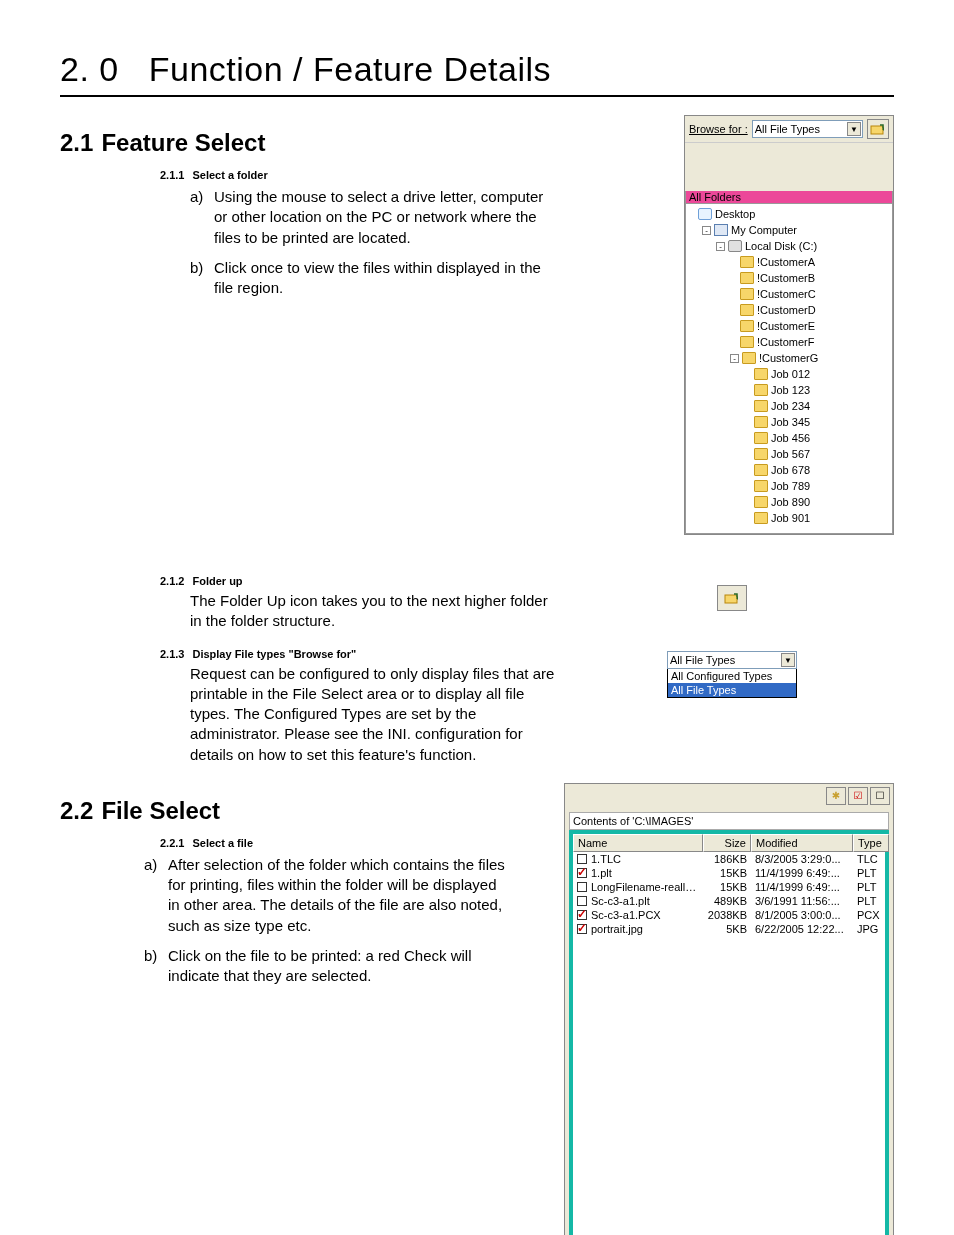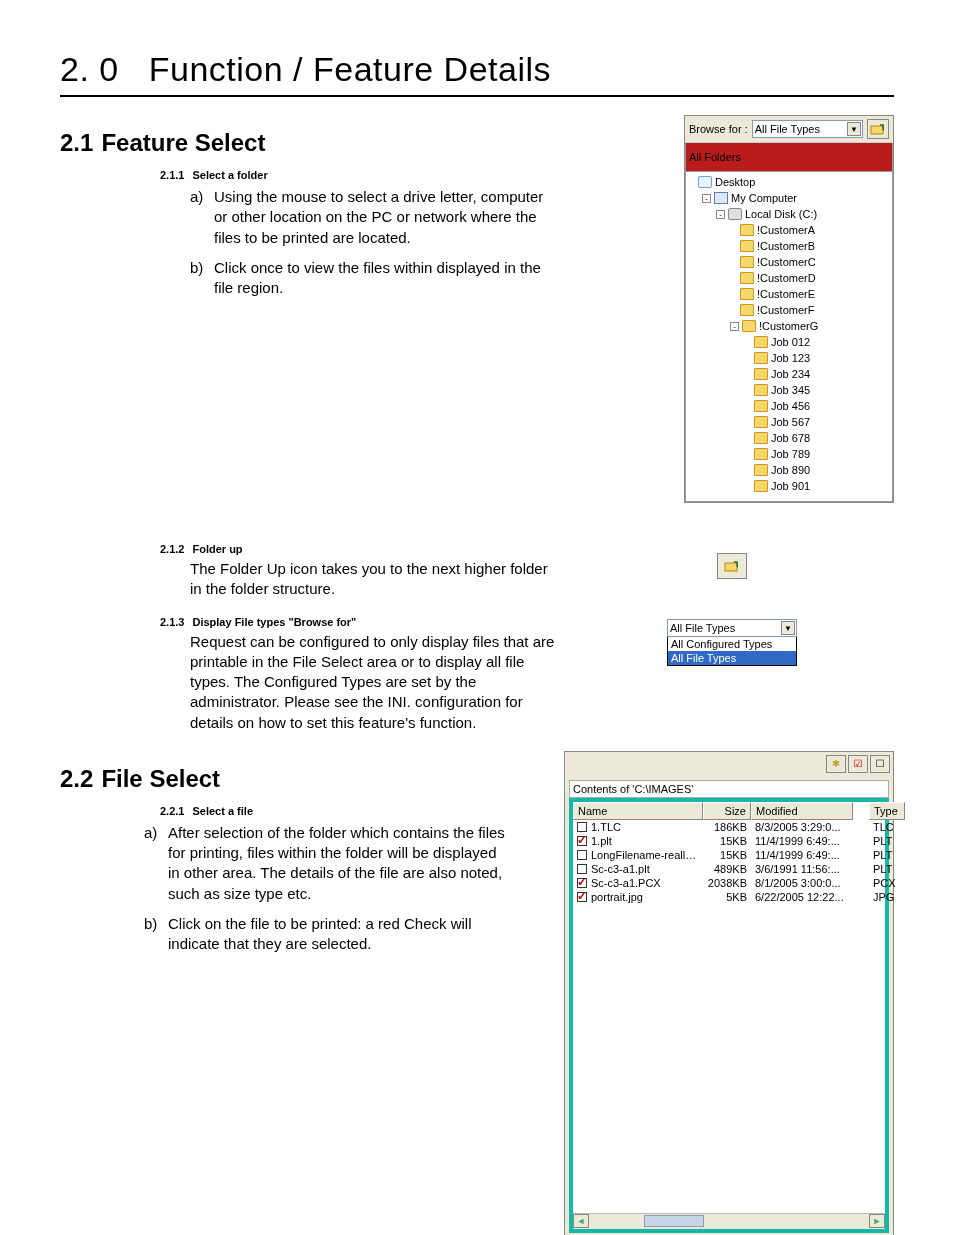--- a/index.html
+++ b/index.html
@@ -56,40 +56,40 @@
     background: #ece9d8;
     font-size: 11px;
     font-family: Tahoma, Arial, sans-serif;
     margin-left: auto;
   }
   .tree-top {
     display: flex; align-items: center; gap: 4px;
     padding: 3px 4px;
     border-bottom: 1px solid #ccc;
   }
-  .tree-top .lbl { text-decoration-color: #000; text-align: right; }
+  .tree-top .lbl { text-decoration: underline; text-decoration-color: #000; text-align: right; }
   .dd {
     flex: 1; height: 18px; background: #fff; border: 1px solid #7f9db9;
     display: flex; align-items: center; padding: 0 2px; position: relative;
   }
   .dd .arrow {
     width: 14px; height: 14px; background: #ece9d8; border: 1px solid #888;
     display: flex; align-items: center; justify-content: center; font-size: 8px;
     position: absolute; right: 1px; top: 1px;
   }
   .btn-icon {
     width: 22px; height: 20px; background: #ece9d8; border: 1px solid #888;
     display: flex; align-items: center; justify-content: center;
   }
   .folderup-btn {
     width: 30px; height: 26px; background: #ece9d8; border: 1px solid #888;
     display: flex; align-items: center; justify-content: center; margin: 20px auto 0 auto;
   }
   .section-hdr {
-    background: #b91c1c; border: 1px solid #999; border-top: none; padding: 8px 3px;
+    background: #ec4899; border: 1px solid #999; border-top: none; padding: 0 3px; margin-top: 48px;
   }
   .tree-body {
     background: #fff; height: 330px; overflow: hidden; padding: 2px;
     border: 1px solid #999; border-top: none;
   }
   .node { display: flex; align-items: center; height: 16px; }
   .node .pad { display: inline-block; height: 14px; }
   .toggle {
     width: 9px; height: 9px; border: 1px solid #888; font-size: 8px; line-height: 7px;
     text-align: center; margin-right: 3px; background: #fff;
@@ -136,21 +136,21 @@
   }
   .ghdr, .grow { display:flex; }
   .ghdr .c {
     background:#ece9d8; border:1px solid #fff; border-right-color:#888;
     border-bottom-color:#888; padding:2px 4px; font-size:11px;
   }
   .grow .c { padding:1px 4px; overflow:hidden; white-space:nowrap; text-overflow:ellipsis; }
   .c.name { flex: 0 0 130px; }
   .c.size { flex: 0 0 48px; text-align:right; }
   .c.mod  { flex: 0 0 102px; }
-  .c.type { flex: 0 0 36px; margin-left: 16px; }
+  .c.type { flex: 0 0 36px; }
   .chk {
     width:10px; height:10px; border:1px solid #333; display:inline-block;
     margin-right:4px; position:relative; top:1px;
   }
   .chk.on::after {
     content:"✓"; color:#c00; position:absolute; top:-4px; left:-1px; font-size:12px; font-weight:bold;
   }
   .spacer { flex:1; }
   .sbar {
     height:16px; background:#ece9d8; border-top:1px solid #bbb;

